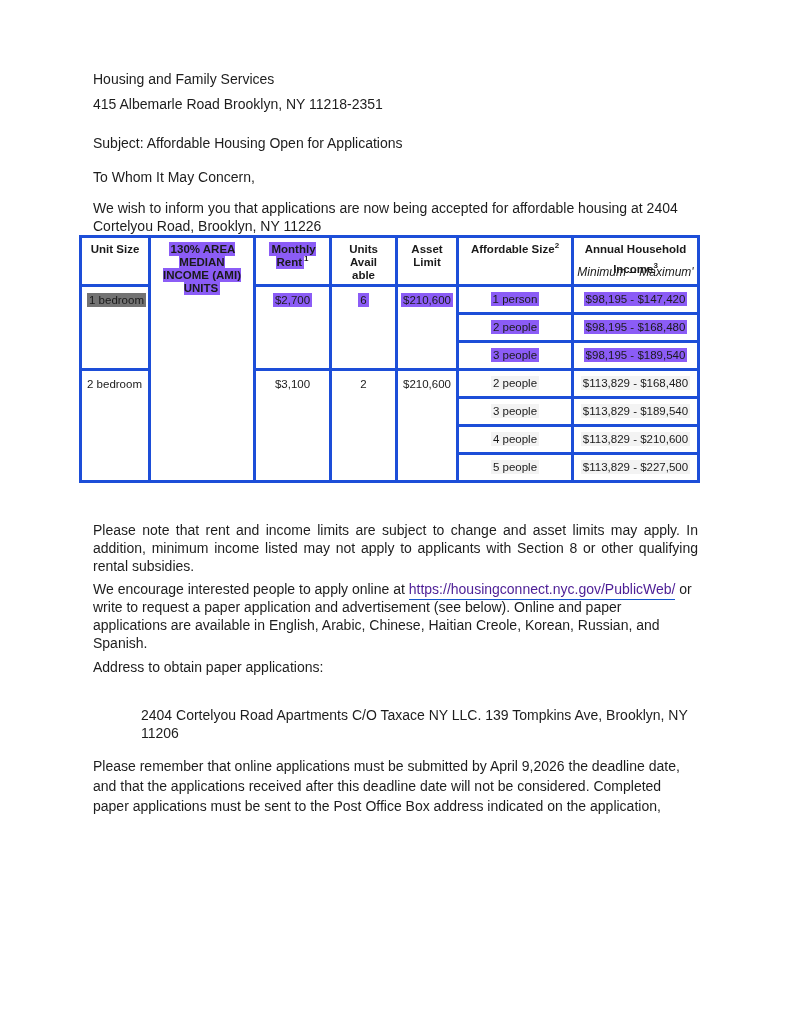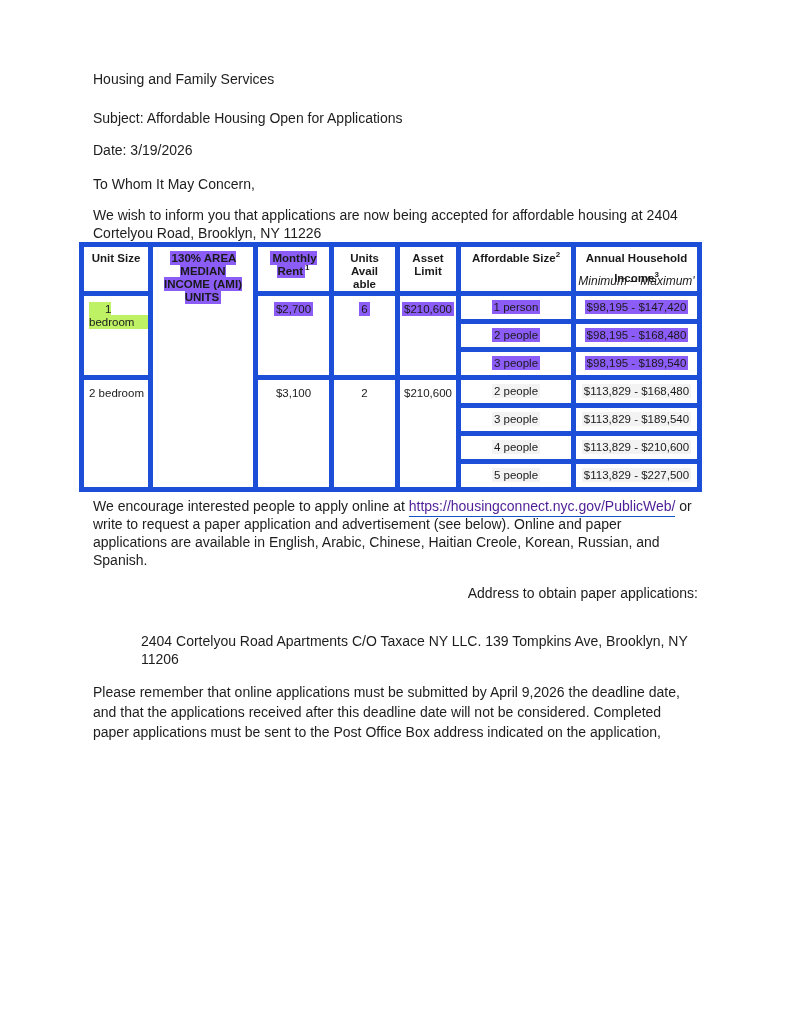--- a/index.html
+++ b/index.html
@@ -22,66 +22,66 @@
   .intro-par      { margin-top: 13px; }
 
   
   .table-wrap { margin-left: -14px; margin-top: 0; }
   table.units {
     border-collapse: collapse; table-layout: fixed;
     width: 618px;
     border: 2px solid #1a1a1a;
     font-size: 11.5px; line-height: 13px; color: #1a1a1a;
   }
-  table.units td { border: 5px solid #1d4ed8; overflow: hidden; }
+  table.units td { border: 3px solid #1d4ed8; overflow: hidden; }
   tr.hdr { height: 49px; }
   tr.sub { height: 28px; }
   td.th {
     font-weight: bold; text-align: center; vertical-align: top;
     padding-top: 5px;
   }
   td.grp { vertical-align: top; padding-top: 7px; text-align: center; }
   td.grp.unit-cell { text-align: left; padding-left: 5px; }
   td.hh, td.inc { text-align: center; vertical-align: middle; }
   
   td.hh { border-left-width: 2px; text-align: center; }
   td.hh, td.inc { border-top-width: 2px; }
   .preline { white-space: pre-line; }
   .hl-blue  { background: #8b5cf6; padding: 1px 2px; }
-  .hl-gray  { background: #bef264; padding: 1px 16px; }
+  .hl-gray  { background: #737373; padding: 1px 2px; }
   .hl-faint { background: #f3f3f3; padding: 1px 2px; }
   sup.fnote { font-size: 8px; line-height: 0; vertical-align: super; }
   .aih2 { display: block; position: relative; margin-top: 7px; height: 14px; }
   .aih-income { position: relative; z-index: 2; font-weight: bold; }
   .minmax {
     position: absolute; left: 0; right: 0; top: 3px; z-index: 1;
     text-align: center; font-style: italic; font-weight: normal;
     font-size: 12px; letter-spacing: 0;
   }
 
   
   .note-par     { margin-top: 38px; text-align: justify; }
   .apply-par    { margin-top: 5px; }
-  .addr-intro   { margin-top: 15px; text-align: right; }
+  .addr-intro   { margin-top: 6px; }
   .paper-addr   { margin-top: 30px; margin-left: 48px; width: 565px; }
   .deadline-par { margin-top: 14px; line-height: 20px; }
   a.doc-link {
     color: #4c1d95; text-decoration: none;
     border-bottom: 1px solid #1155cc; padding-bottom: 2px;
     cursor: pointer;
   }
 </style>
 </head>
 <body>
 
 <div class="page">
 
   <p class="org-line">Housing and Family Services</p>
+  <p class="addr-line">415 Albemarle Road Brooklyn, NY 11218-2351</p>
   <p class="subject-line">Subject: Affordable Housing Open for Applications</p>
-  <p class="date-line">Date: 3/19/2026</p>
   <p class="salutation">To Whom It May Concern,</p>
   <p class="intro-par">We wish to inform you that applications are now being accepted for affordable housing at 2404 Cortelyou Road, Brooklyn, NY 11226</p>
 
   <div class="table-wrap">
     <table class="units">
       <colgroup>
         <col style="width:69px">
           <col style="width:105px">
           <col style="width:76px">
         <col style="width:66px">
@@ -203,20 +203,21 @@
           <span class="hl-faint">5 people</span>
         </td>
         <td class="inc">
           <span class="hl-faint">$113,829 - $227,500</span>
         </td>
       </tr>
     </tbody>
       </table>
   </div>
 
+  <p class="note-par">Please note that rent and income limits are subject to change and asset limits may apply. In addition, minimum income listed may not apply to applicants with Section 8 or other qualifying rental subsidies.</p>
 
   <p class="apply-par"><span>We encourage interested people to apply online at </span><a class="doc-link">https://housingconnect.nyc.gov/PublicWeb/</a><span> or write to request a paper application and advertisement (see below). Online and paper applications are available in English, Arabic, Chinese, Haitian Creole, Korean, Russian, and Spanish.</span></p>
 
   <p class="addr-intro">Address to obtain paper applications:</p>
 
   <p class="paper-addr">2404 Cortelyou Road Apartments C/O Taxace NY LLC. 139 Tompkins Ave, Brooklyn, NY 11206</p>
 
   <p class="deadline-par">Please remember that online applications must be submitted by April 9,2026 the deadline date, and that the applications received after this deadline date will not be considered. Completed paper applications must be sent to the Post Office Box address indicated on the application,</p>
 
 </div>

